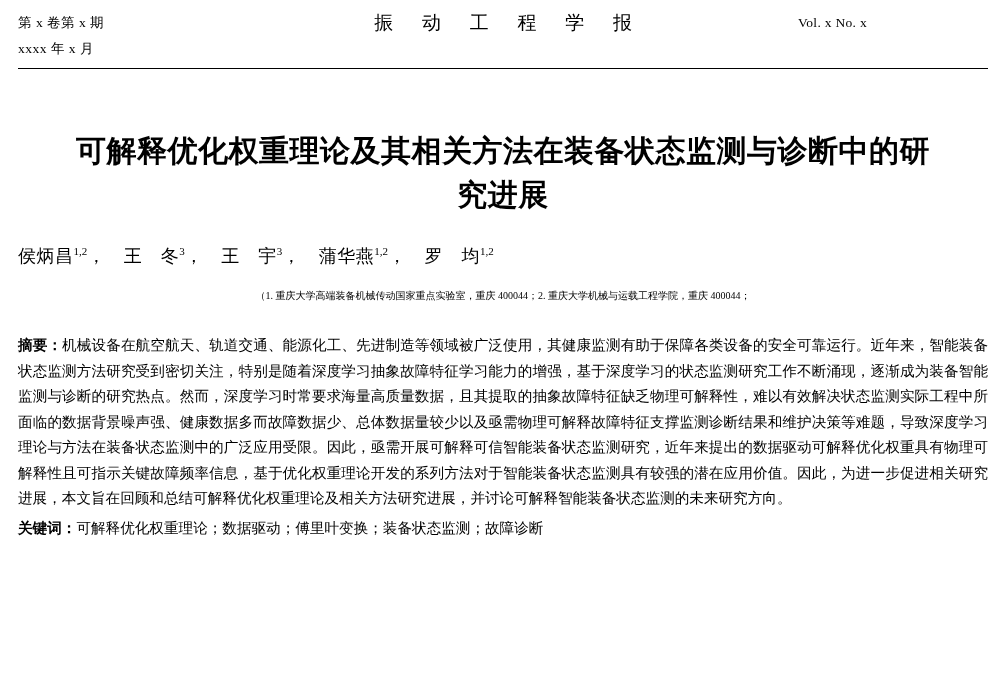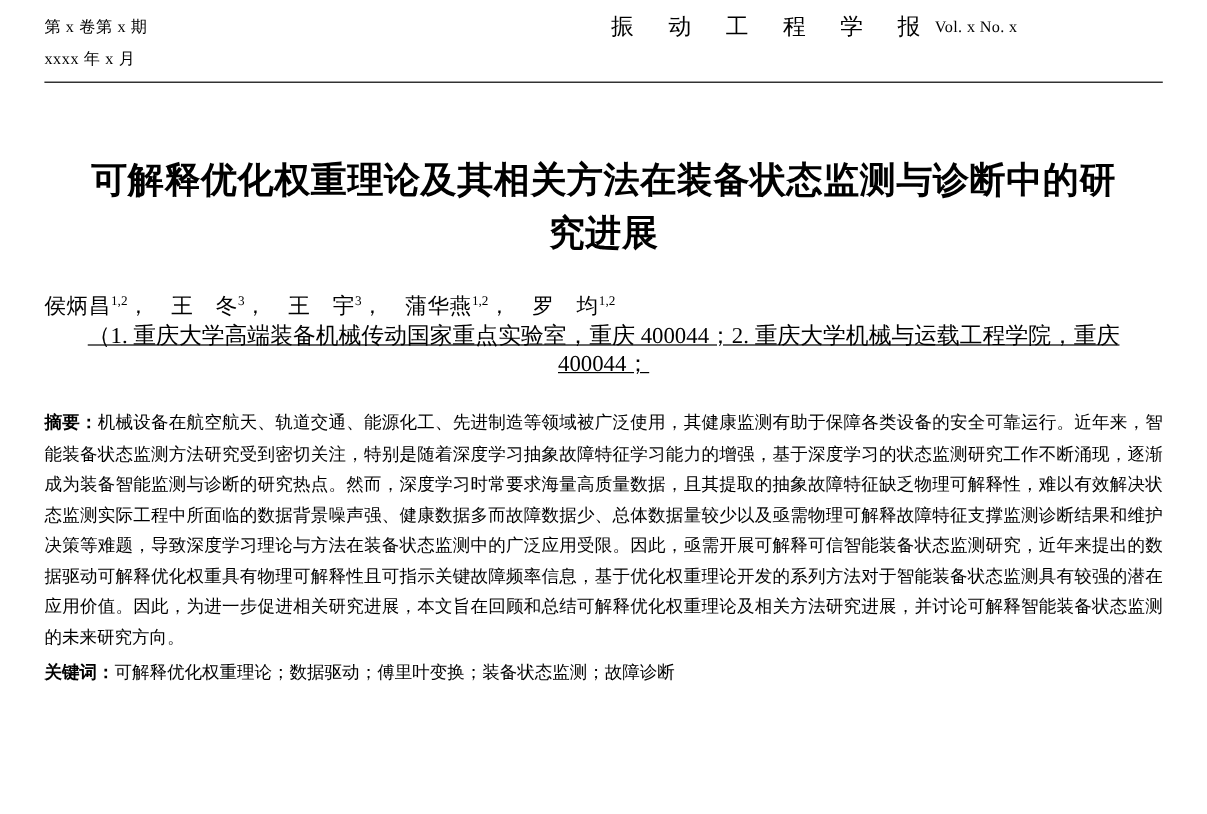--- a/index.html
+++ b/index.html
@@ -12,21 +12,21 @@
     height: 678px;
     font-family: "Liberation Serif", serif;
     color: #000000;
     overflow: hidden;
   }
   .page {
     position: relative;
     width: 1006px;
     height: 678px;
     box-sizing: border-box;
-    padding: 0 37px;
+    padding: 0 18px;
   }
 
   
   .masthead {
     display: flex;
     align-items: flex-start;
     justify-content: space-between;
     padding-top: 10px;
   }
   .mast-col {
@@ -39,21 +39,21 @@
     width: 190px;
     letter-spacing: 0.5px;
   }
   .mast-right {
     width: 190px;
     text-align: left;
     letter-spacing: 0.3px;
   }
   .mast-center {
     flex: 1;
-    text-align: right;
+    text-align: center;
   }
   .journal-cn {
     font-size: 19px;
     letter-spacing: 12px;
     padding-left: 12px;
     line-height: 26px;
     font-family: "Liberation Serif", serif;
   }
   .journal-en {
     font-size: 17.5px;
@@ -92,23 +92,23 @@
     letter-spacing: 0;
   }
   .author-gap {
     display: inline-block;
     width: 18px;
   }
 
   
   .affils {
     text-align: center;
-    font-size: 19px;
+    font-size: 10px;
     line-height: 23px;
-    text-decoration: underline;
+    margin-top: 14px;
   }
 
   
   .abstract {
     margin-top: 26px;
     font-size: 14.6px;
     line-height: 25.5px;
     text-align: justify;
     text-justify: inter-ideograph;
   }

